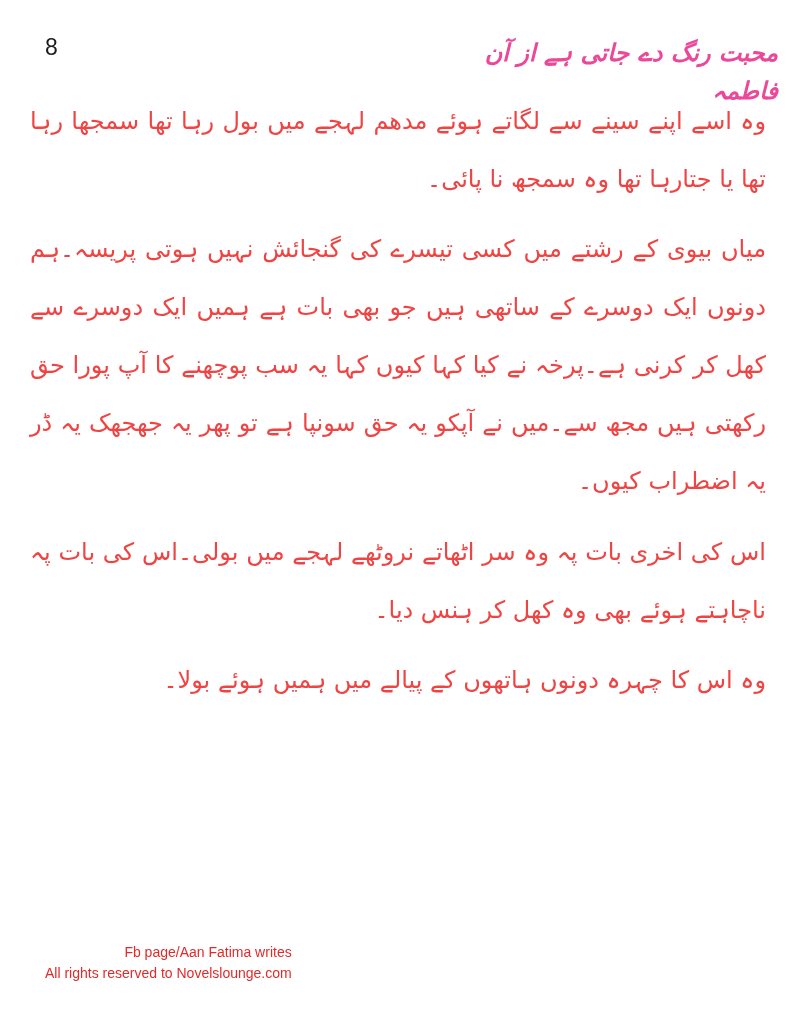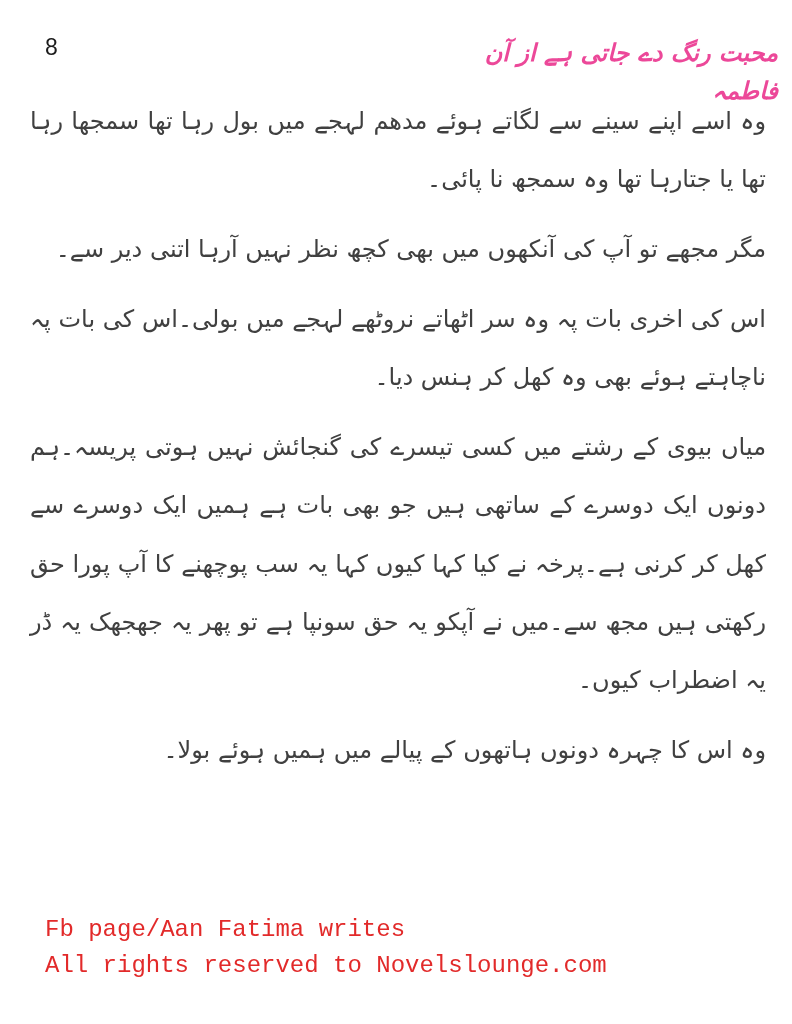--- a/index.html
+++ b/index.html
@@ -42,55 +42,55 @@
     max-width: 300px;
     font-family: "DejaVu Sans", sans-serif;
   }
   
   .content {
     position: absolute;
     top: 92px;
     left: 30px;
     right: 26px;
     direction: rtl;
-    color: #404040;
+    color: #ef4444;
     font-size: 24px;
     line-height: 2.42;
     font-family: "DejaVu Sans", sans-serif;
   }
   .content p {
     margin: 0 0 12px 0;
     text-align: justify;
   }
   
   .footer {
     position: absolute;
     left: 45px;
     bottom: 40px;
     color: #e22a2a;
-    font-size: 24px;
+    font-size: 14px;
     line-height: 1.5;
-    font-family: Liberation Mono, monospace;
+    font-family: Liberation Sans, sans-serif;
+    text-align: right;
   }
 </style>
 </head>
 <body>
 
 <div class="page">
 
   <div class="header">
     <div class="page-number">8</div>
     <div class="doc-title" dir="rtl">محبت رنگ دے جاتی ہے از آن فاطمہ</div>
   </div>
 
   <div class="content" dir="rtl">
     <p>وہ اسے اپنے سینے سے لگاتے ہوئے مدھم لہجے میں بول رہا تھا سمجھا رہا تھا یا جتارہا تھا وہ سمجھ نا پائی۔</p>
-    <p>مگر مجھے تو آپ کی آنکھوں میں بھی کچھ نظر نہیں آرہا اتنی دیر سے۔</p>
+    <p>میاں بیوی کے رشتے میں کسی تیسرے کی گنجائش نہیں ہوتی پریسہ۔ہم دونوں ایک دوسرے کے ساتھی ہیں جو بھی بات ہے ہمیں ایک دوسرے سے کھل کر کرنی ہے۔پرخہ نے کیا کہا کیوں کہا یہ سب پوچھنے کا آپ پورا حق رکھتی ہیں مجھ سے۔میں نے آپکو یہ حق سونپا ہے تو پھر یہ جھجھک یہ ڈر یہ اضطراب کیوں۔</p>
     <p>اس کی اخری بات پہ وہ سر اٹھاتے نروٹھے لہجے میں بولی۔اس کی بات پہ ناچاہتے ہوئے بھی وہ کھل کر ہنس دیا۔</p>
-    <p>میاں بیوی کے رشتے میں کسی تیسرے کی گنجائش نہیں ہوتی پریسہ۔ہم دونوں ایک دوسرے کے ساتھی ہیں جو بھی بات ہے ہمیں ایک دوسرے سے کھل کر کرنی ہے۔پرخہ نے کیا کہا کیوں کہا یہ سب پوچھنے کا آپ پورا حق رکھتی ہیں مجھ سے۔میں نے آپکو یہ حق سونپا ہے تو پھر یہ جھجھک یہ ڈر یہ اضطراب کیوں۔</p>
     <p>وہ اس کا چہرہ دونوں ہاتھوں کے پیالے میں ہمیں ہوئے بولا۔</p>
   </div>
 
   <div class="footer">
     <div>Fb page/Aan Fatima writes</div>
     <div>All rights reserved to Novelslounge.com</div>
   </div>
 
 </div>
 

